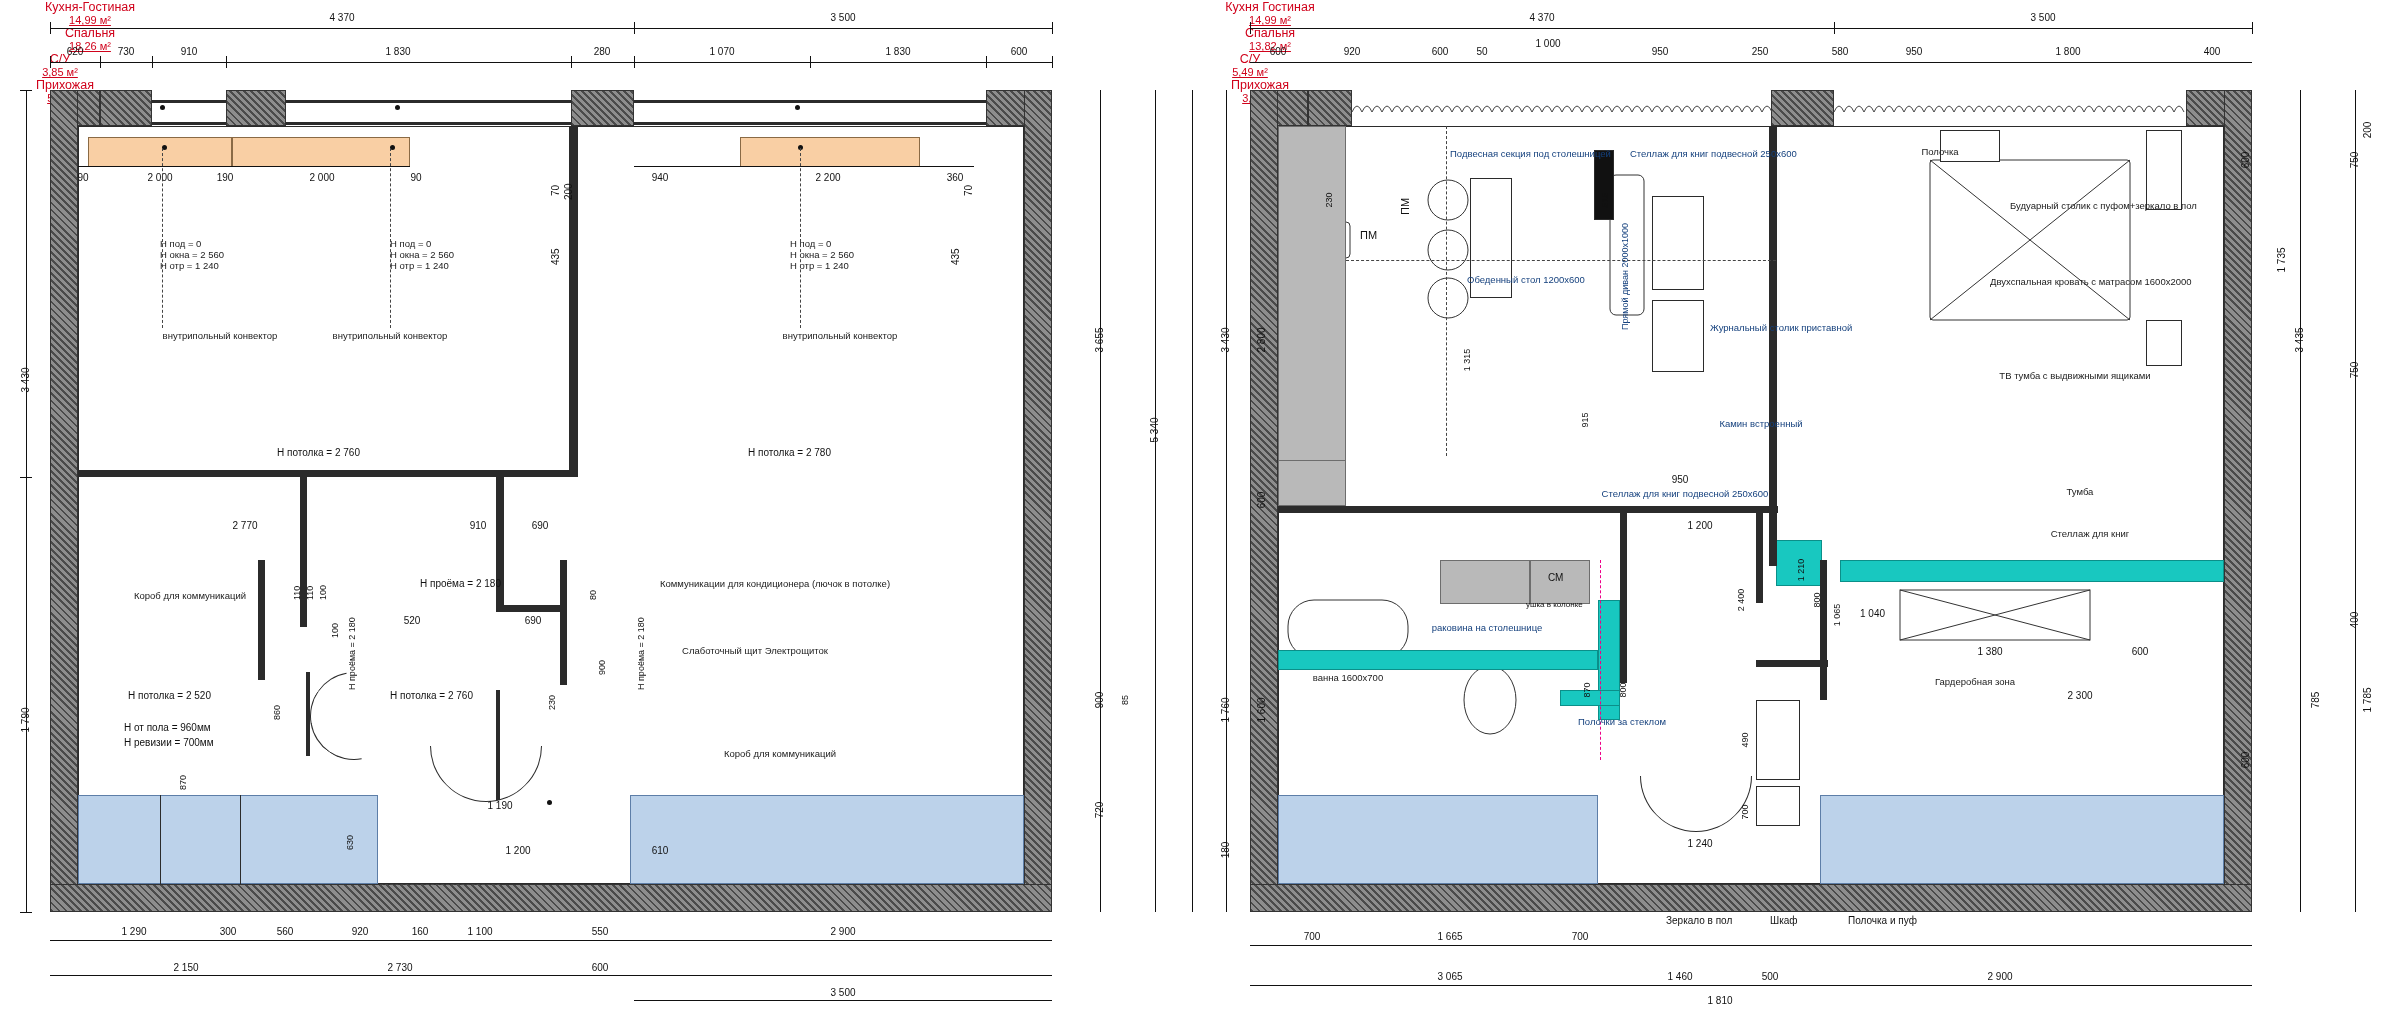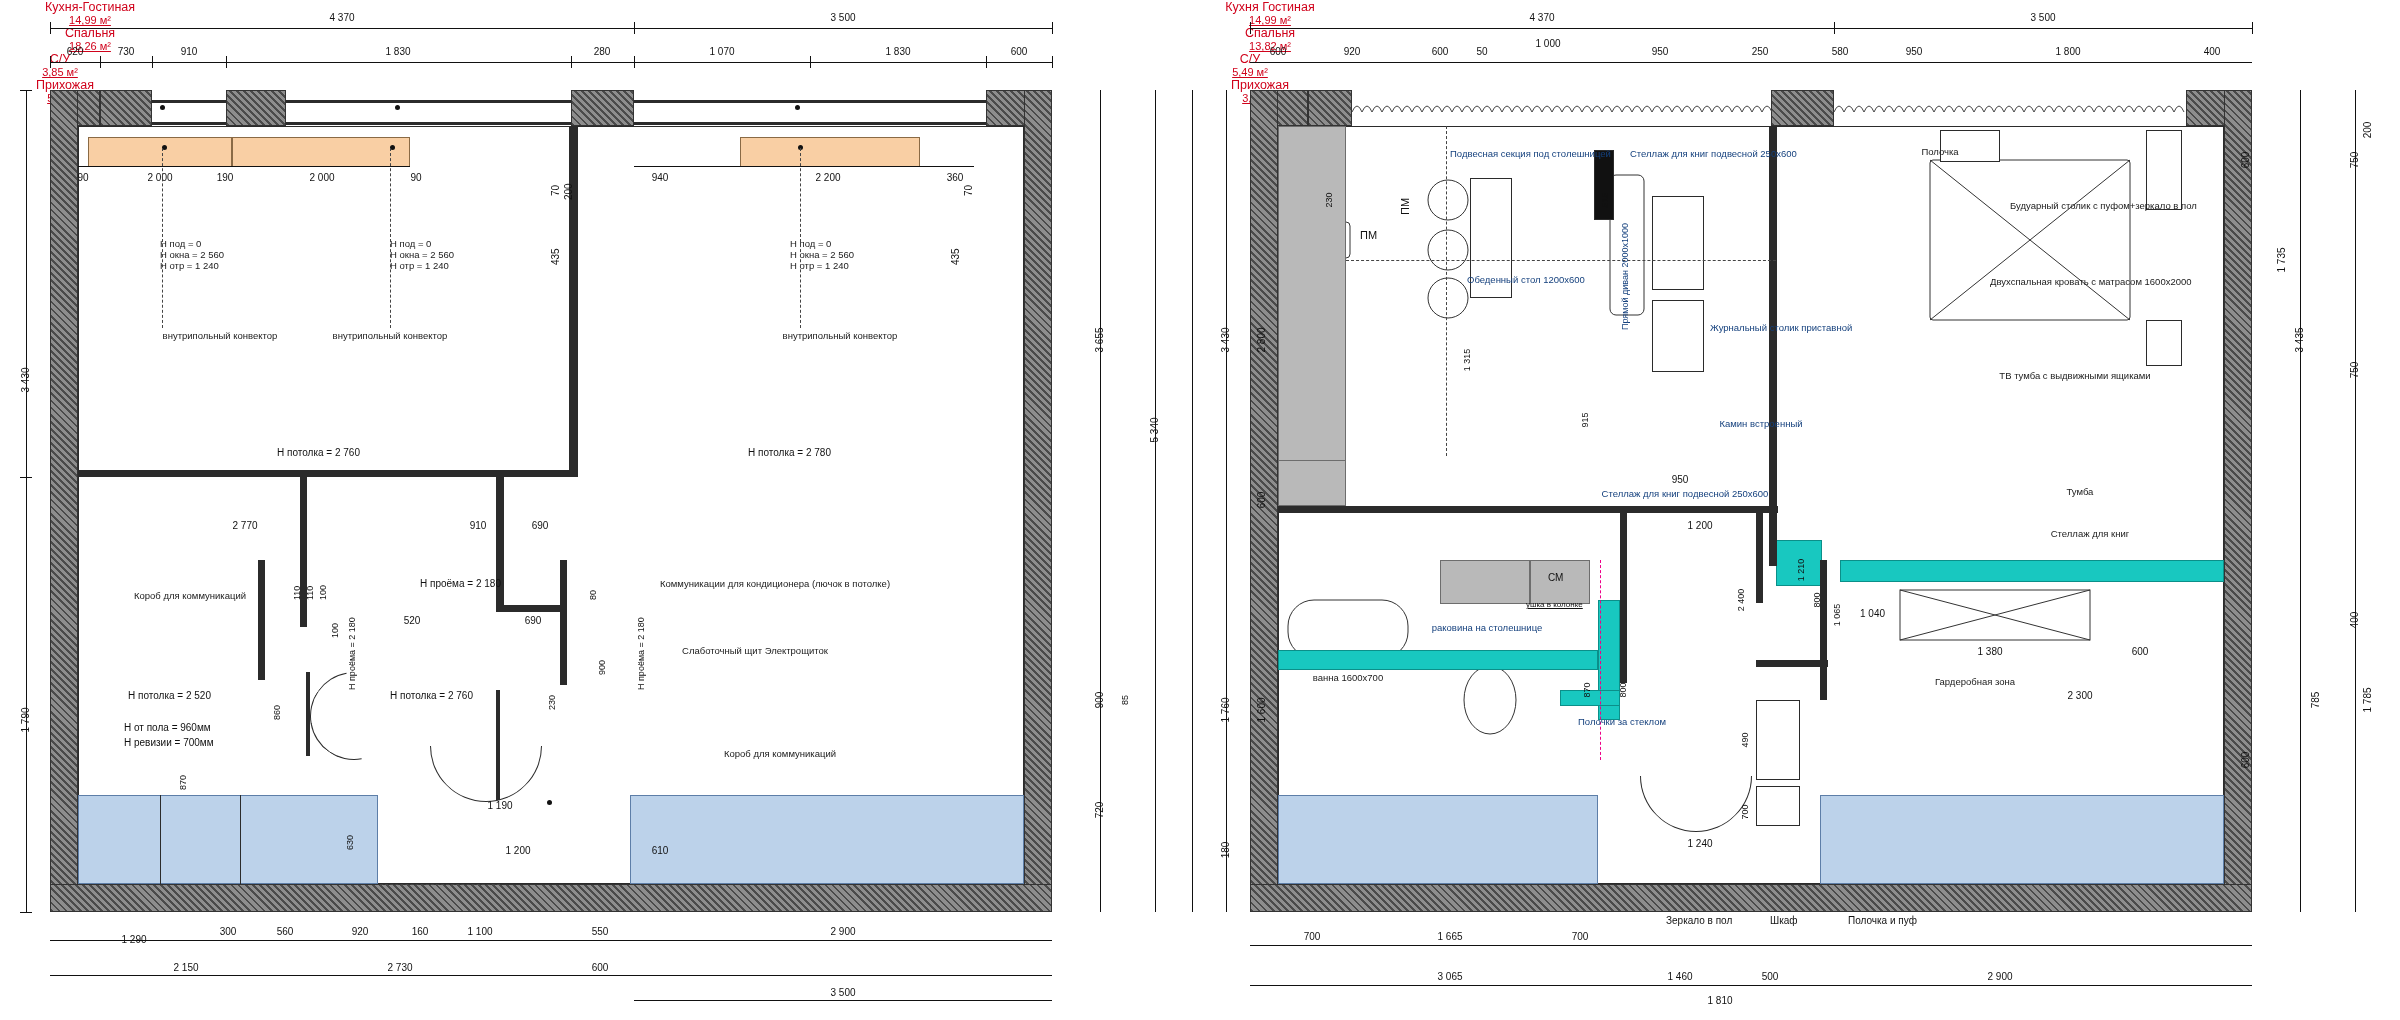--- a/index.html
+++ b/index.html
@@ -264,21 +264,21 @@
   <div class="dim-line v" style="left:1155px;top:90px;height:822px;"></div>
   <div class="lbl vc" style="left:1094px;top:340px;">3 655</div>
   <div class="lbl vc" style="left:1149px;top:430px;">5 340</div>
   <div class="lbl vc" style="left:1094px;top:700px;">900</div>
   <div class="lbl vc" style="left:1094px;top:810px;">720</div>
   <div class="lbl vc" style="left:1120px;top:700px;font-size:9px;">85</div>
 
   <div class="dim-line h" style="left:50px;top:940px;width:1002px;"></div>
   <div class="dim-line h" style="left:50px;top:975px;width:1002px;"></div>
   <div class="dim-line h" style="left:634px;top:1000px;width:418px;"></div>
-  <div class="lbl c" style="left:134px;top:926px;margin-top:8px;">1 290</div>
+  <div class="lbl c" style="left:134px;top:926px;">1 290</div>
   <div class="lbl c" style="left:228px;top:926px;">300</div>
   <div class="lbl c" style="left:285px;top:926px;">560</div>
   <div class="lbl c" style="left:360px;top:926px;">920</div>
   <div class="lbl c" style="left:420px;top:926px;">160</div>
   <div class="lbl c" style="left:480px;top:926px;">1 100</div>
   <div class="lbl c" style="left:600px;top:926px;">550</div>
   <div class="lbl c" style="left:843px;top:926px;">2 900</div>
   <div class="lbl c" style="left:186px;top:962px;">2 150</div>
   <div class="lbl c" style="left:400px;top:962px;">2 730</div>
   <div class="lbl c" style="left:600px;top:962px;">600</div>
@@ -492,21 +492,21 @@
   </div>
   <div class="box-txt small blu-txt" style="left:222px;top:622px;width:130px;">
     <span>раковина на столешнице</span>
   </div>
   <div class="box-txt small blu-txt" style="left:378px;top:716px;width:88px;">
     <span>Полочки за стеклом</span>
   </div>
   <div class="lbl" style="left:348px;top:572px;">
     <span>СМ</span>
   </div>
-  <div class="lbl tiny" style="left:326px;top:600px;text-decoration:underline;">
+  <div class="lbl tiny" style="left:326px;top:600px;">
     <span>ушка в колонке</span>
   </div>
   <div class="lbl" style="left:160px;top:230px;font-size:11px;">
     <span>ПМ</span>
   </div>
   <div class="lbl v" style="left:200px;top:215px;font-size:11px;">
     <span>ПМ</span>
   </div>
   <div class="box-txt small" style="left:710px;top:676px;width:130px;">
     <span>Гардеробная зона</span>

